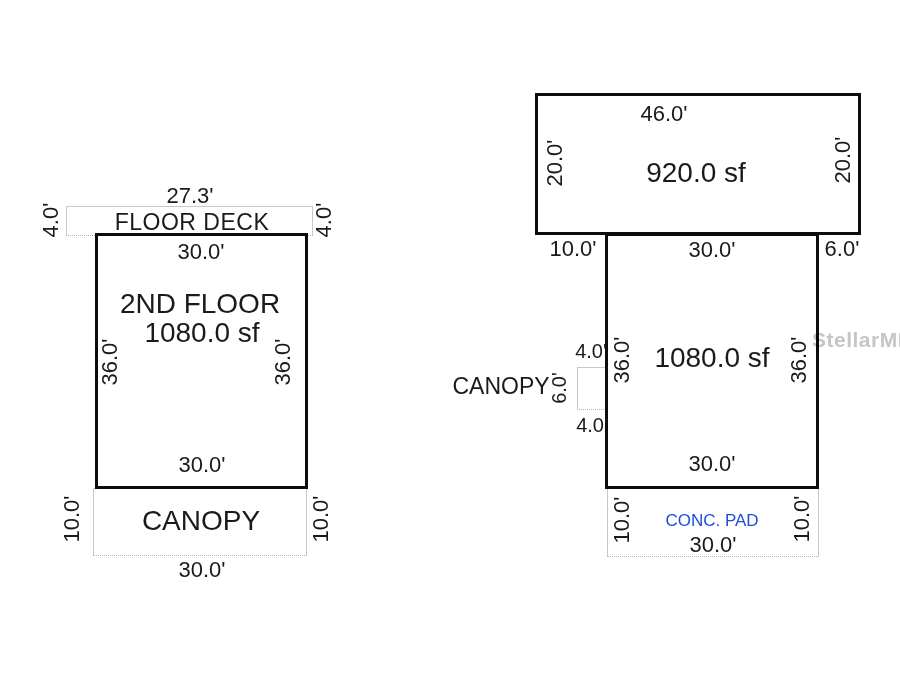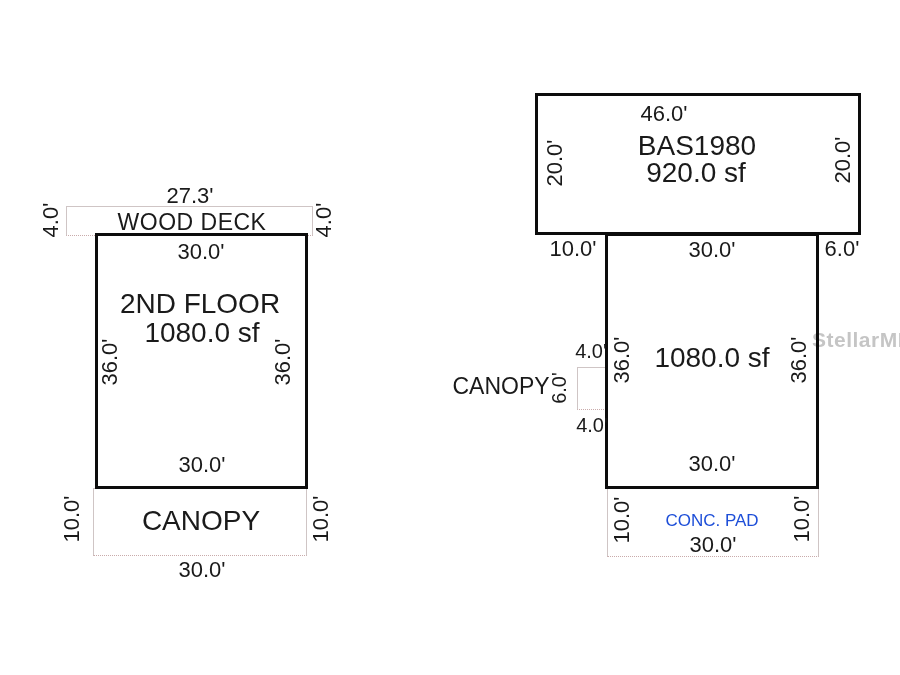--- a/index.html
+++ b/index.html
@@ -62,21 +62,21 @@
 
 <div class="canvas">
 
   <div class="rect-light" style="left:66px; top:206px; width:247px; height:30px;"></div>
   <div class="rect-light" style="left:93px; top:488px; width:214px; height:68px;"></div>
 
   <div class="rect-heavy" style="left:95px; top:233px; width:213px; height:256px;"></div>
 
   <div class="lbl dim" style="left:190px; top:196px;">27.3'</div>
   <div class="lbl dim rot" style="left:51px; top:220px;">4.0'</div>
-  <div class="lbl deck-lbl" style="left:192px; top:222px;">WOOD DECK</div>
+  <div class="lbl deck-lbl" style="left:192px; top:222px;">FLOOR DECK</div>
   <div class="lbl dim rot" style="left:324px; top:220px;">4.0'</div>
 
   <div class="lbl dim" style="left:201px; top:252px;">30.0'</div>
   <div class="lbl big" style="left:200px; top:304px;">2ND FLOOR</div>
   <div class="lbl big" style="left:202px; top:333px;">1080.0 sf</div>
   <div class="lbl dim rot" style="left:110px; top:362px;">36.0'</div>
   <div class="lbl dim rot" style="left:283px; top:362px;">36.0'</div>
   <div class="lbl dim" style="left:202px; top:465px;">30.0'</div>
 
   <div class="lbl canopy-lbl" style="left:201px; top:521px;">CANOPY</div>
@@ -85,21 +85,20 @@
   <div class="lbl dim" style="left:202px; top:570px;">30.0'</div>
 
   <div class="rect-light" style="left:577px; top:367px; width:31px; height:43px;"></div>
   <div class="rect-light" style="left:607px; top:488px; width:212px; height:69px;"></div>
 
   <div class="rect-heavy" style="left:535px; top:93px; width:326px; height:142px;"></div>
   <div class="rect-heavy" style="left:605px; top:233px; width:214px; height:256px;"></div>
 
   <div class="lbl dim" style="left:664px; top:114px;">46.0'</div>
   <div class="lbl dim rot" style="left:555px; top:163px;">20.0'</div>
-  <div class="lbl big" style="left:697px; top:146px;">BAS1980</div>
   <div class="lbl big" style="left:696px; top:173px;">920.0 sf</div>
   <div class="lbl dim rot" style="left:843px; top:160px;">20.0'</div>
   <div class="lbl dim" style="left:573px; top:249px;">10.0'</div>
   <div class="lbl dim" style="left:712px; top:250px;">30.0'</div>
   <div class="lbl dim" style="left:842px; top:249px;">6.0'</div>
 
   <div class="lbl big" style="left:712px; top:358px;">1080.0 sf</div>
   <div class="lbl dim rot" style="left:622px; top:360px;">36.0'</div>
   <div class="lbl dim rot" style="left:799px; top:360px;">36.0'</div>
   <div class="lbl dim" style="left:712px; top:464px;">30.0'</div>

